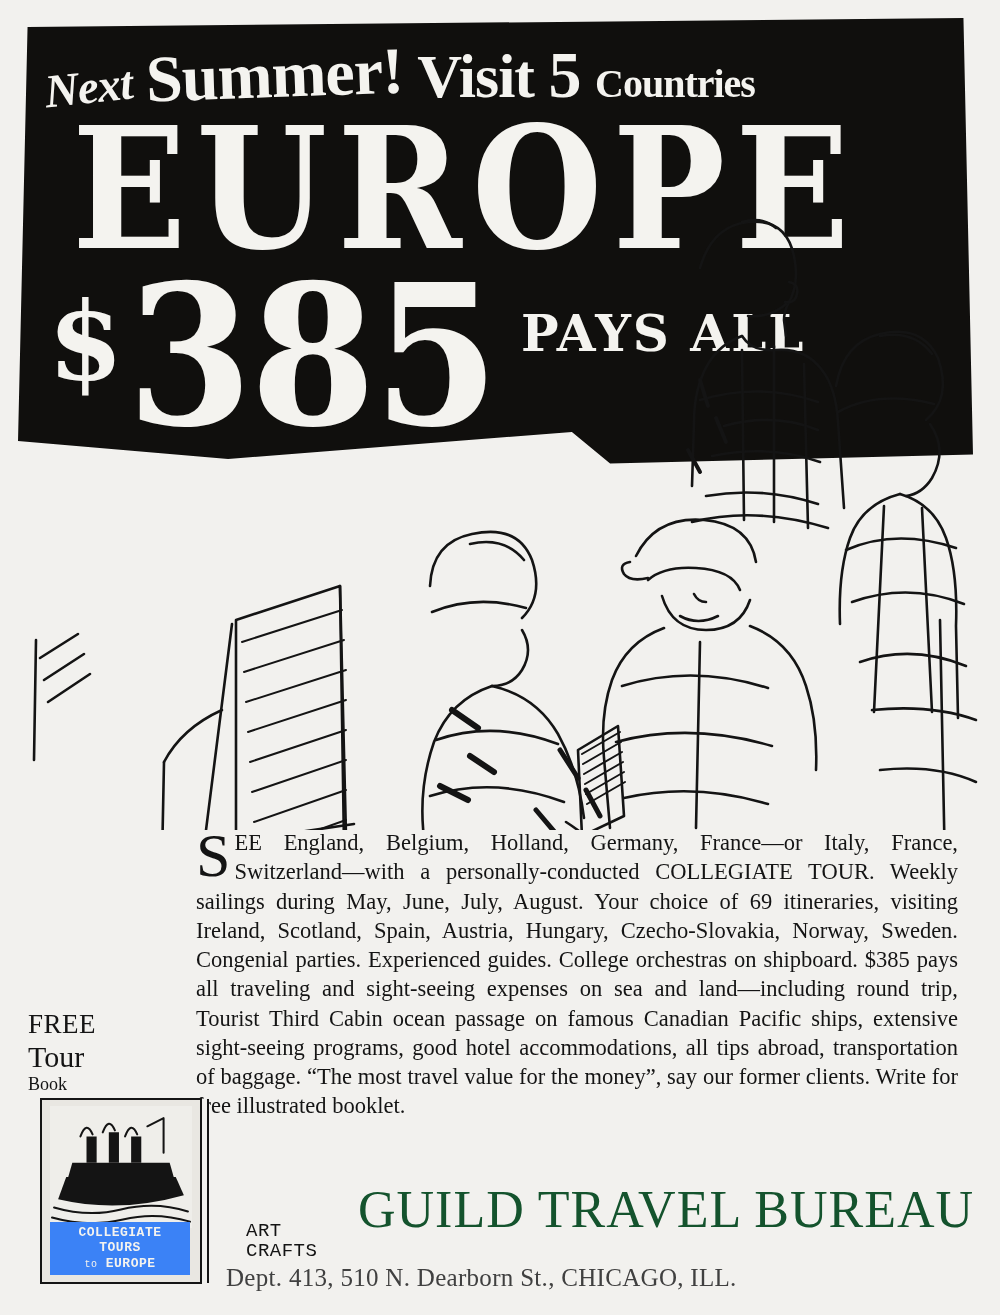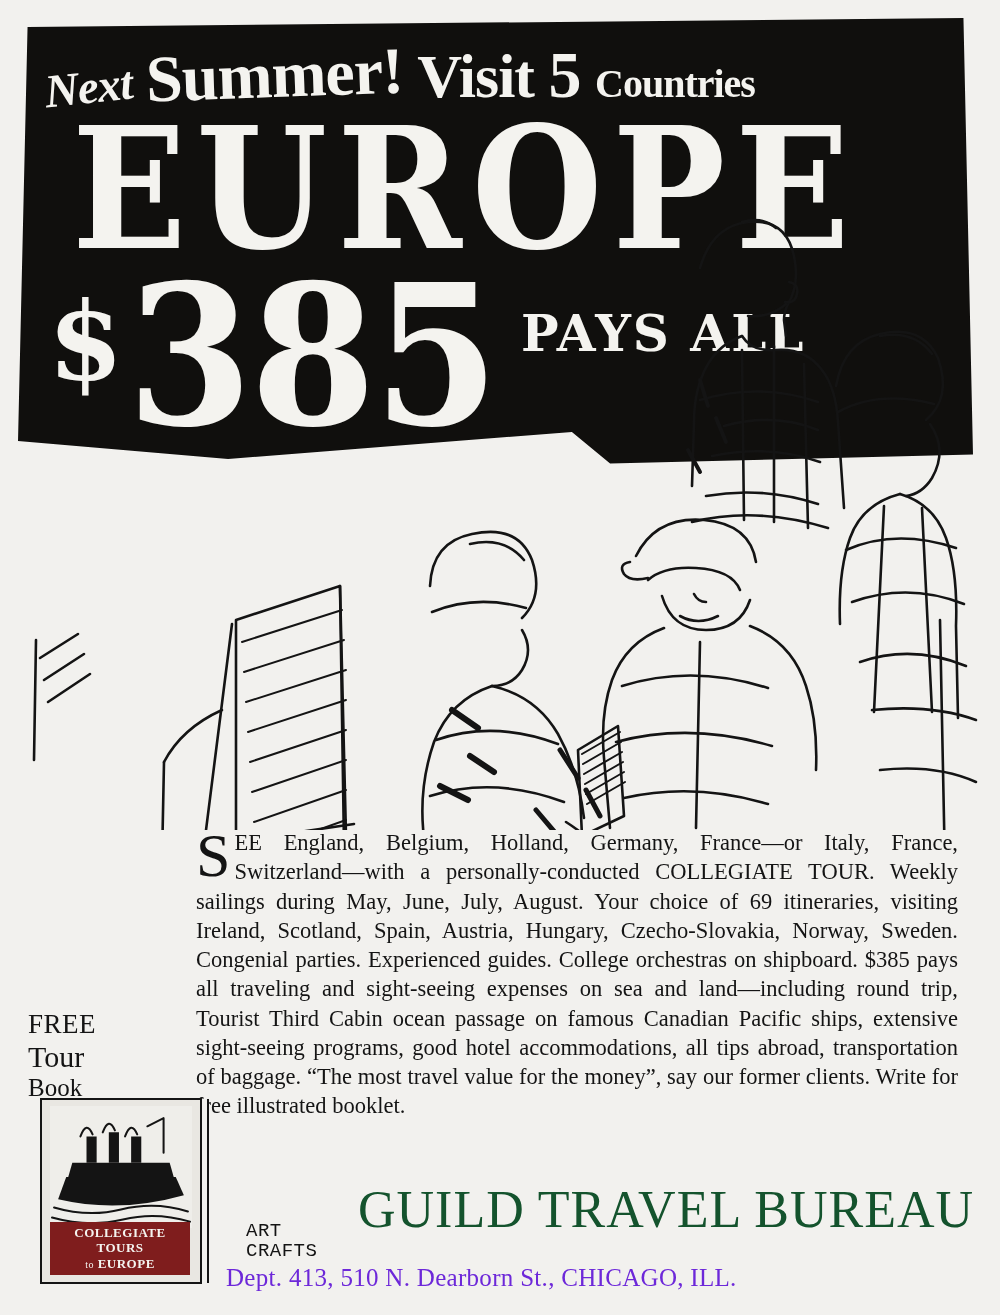--- a/index.html
+++ b/index.html
@@ -146,21 +146,21 @@
     position: absolute;
     left: 28px;
     top: 985px;
     width: 150px;
     font-family: "Liberation Serif", serif;
     color: #141414;
     margin-top: 24px;
   }
   .free-block .l1 { font-size: 27px; letter-spacing: 0.5px; }
   .free-block .l2 { font-size: 30px; }
-  .free-block .l3 { font-size: 25px; }
+  .free-block .l3 { font-size: 18px; }
 
   .book {
     position: absolute;
     left: 40px;
     top: 1098px;
     width: 158px;
     height: 182px;
     background: #e9e7e2;
     border: 2px solid #151515;
     box-shadow: 6px 0 0 -1px #f2f1ee, 8px 0 0 -1px #151515;
@@ -169,24 +169,24 @@
   .book .ship {
     position: absolute;
     inset: 6px 8px 52px 8px;
     background: #efeeea;
   }
   .book-label {
     position: absolute;
     left: 8px;
     right: 10px;
     bottom: 7px;
-    background: #7f1d1d;
+    background: #3b82f6;
     color: #f4f3ef;
     text-align: center;
-    font-family: Liberation Serif, serif;
+    font-family: Liberation Mono, monospace;
     font-weight: bold;
     font-size: 13px;
     line-height: 1.18;
     padding: 3px 0 4px;
     letter-spacing: 0.5px;
   }
   .book-label .small { font-size: 10px; font-weight: normal; }
 
   
   .artcrafts {
@@ -209,21 +209,21 @@
     color: #14532d;
     white-space: nowrap;
   }
   .address {
     position: absolute;
     left: 226px;
     top: 1264px;
     font-family: "Liberation Serif", serif;
     font-size: 25px;
     letter-spacing: 0.3px;
-    color: #6d28d9;
+    color: #404040;
     white-space: nowrap;
   }
 </style>
 </head>
 <body>
 
 <div class="ad">
 
   <div class="banner">
 

